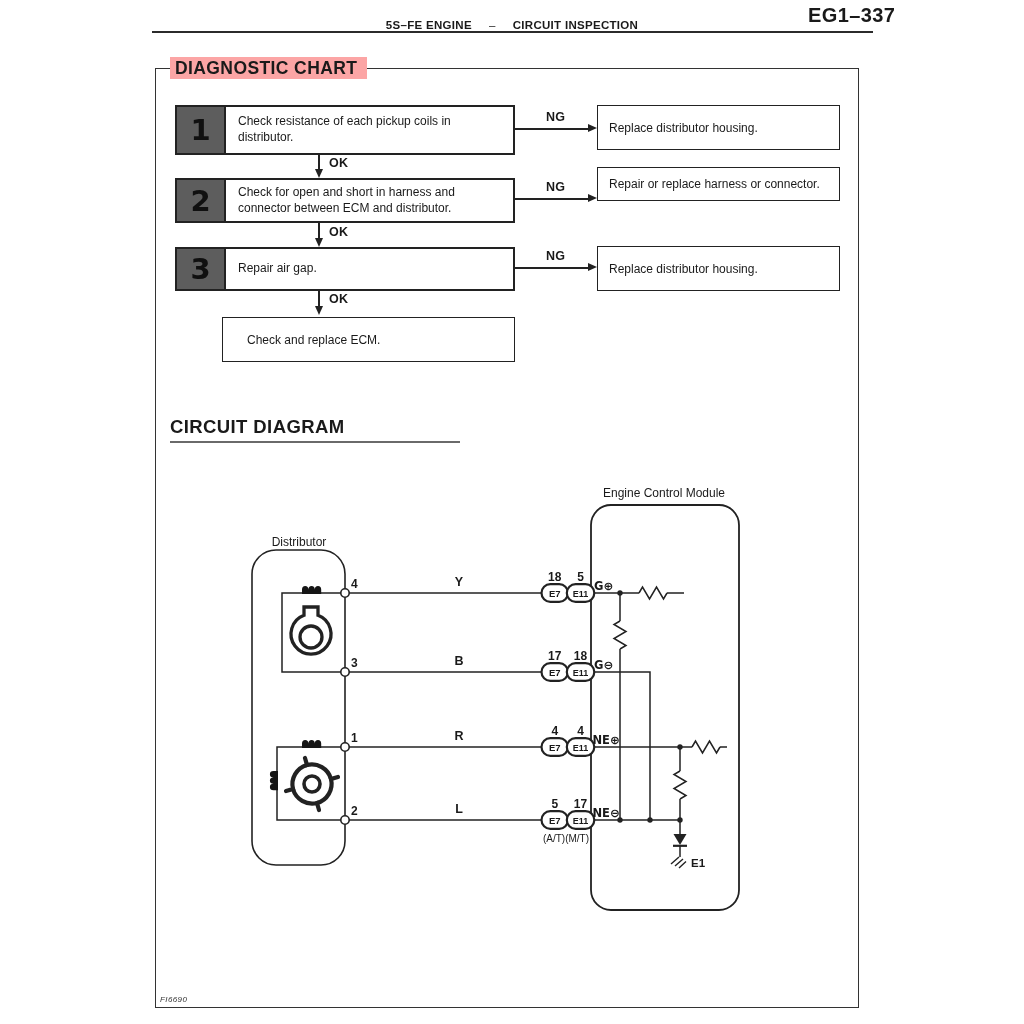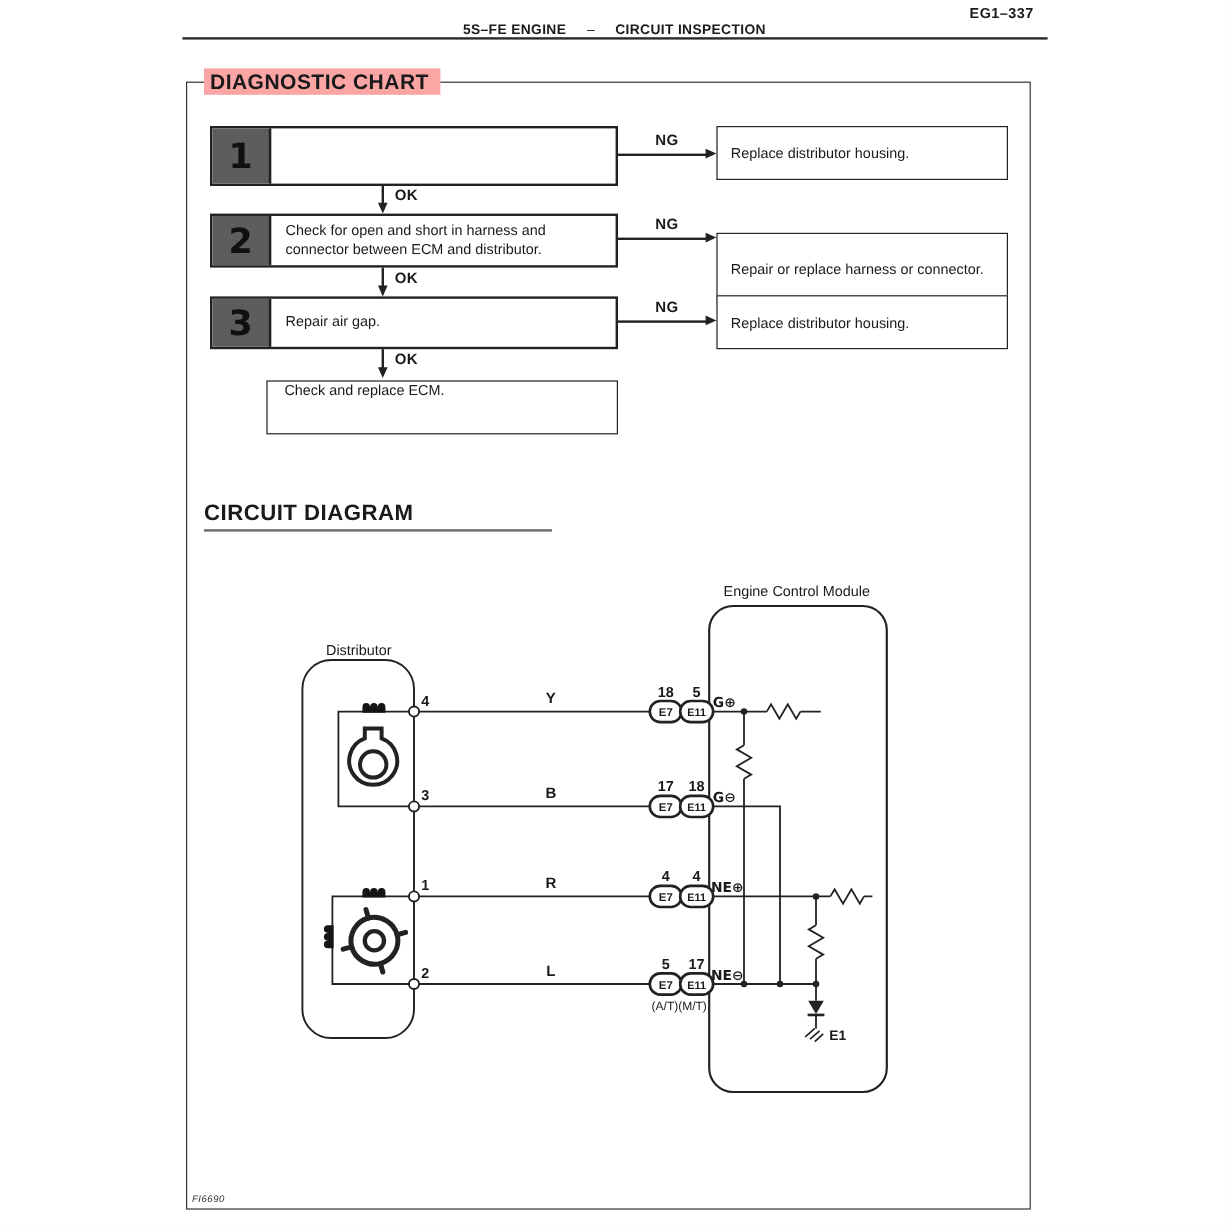--- a/index.html
+++ b/index.html
@@ -3,21 +3,21 @@
 <meta charset="utf-8">
 <style>
   html,body { margin:0; padding:0; background:#f4f4f4; }
   #page {
     position:relative; width:1024px; height:1024px; background:#ffffff;
     font-family:"Liberation Sans", sans-serif; color:#1a1a1a; overflow:hidden;
   }
   .abs { position:absolute; }
 
   
-  .page-code { top:4px; left:808px; font-size:12px; font-weight:bold; letter-spacing:.4px; }
+  .page-code { top:4px; left:808px; font-size:20px; font-weight:bold; letter-spacing:.4px; }
   .running-head { top:19px; left:0; width:1024px; text-align:center; font-size:11.5px; }
   .running-head .bold { font-weight:bold; letter-spacing:.3px; }
   .running-head .sep { margin:0 14px; }
   .head-rule { top:31px; left:152px; width:721px; height:2.4px; background:#2b2b2b; }
 
   
   .main-frame { left:155px; top:68px; width:704px; height:940px; border:1.6px solid #333; box-sizing:border-box; }
   .section-title {
     background:#fca5a5; font-weight:bold; font-size:17.5px; letter-spacing:.4px;
     padding:0 10px 0 5px; line-height:22px;
@@ -39,21 +39,21 @@
   .step-text {
     flex:1; display:flex; align-items:center; padding:2px 22px 2px 12px;
     font-size:12px; line-height:1.3;
   }
   .action-box {
     left:597px; width:243px; border:1.6px solid #222; box-sizing:border-box; background:#fff;
     display:flex; align-items:center; padding-left:11px; font-size:12px;
   }
   .final-box {
     left:222px; width:293px; border:1.6px solid #222; box-sizing:border-box; background:#fff;
-    display:flex; padding-left:14px; font-size:12px;
+    display:flex; align-items:center; padding-left:24px; font-size:12px;
   }
   .h-line { height:1.6px; background:#222; }
   .v-line { width:1.6px; background:#222; }
   .arrow-right { width:0; height:0; border-left:9px solid #222; border-top:4.5px solid transparent; border-bottom:4.5px solid transparent; }
   .arrow-down { width:0; height:0; border-top:9px solid #222; border-left:4.5px solid transparent; border-right:4.5px solid transparent; }
   .conn-label { font-size:12.5px; font-weight:bold; letter-spacing:.3px; }
 
   .fig-code { left:160px; top:995px; font-size:8px; letter-spacing:.4px; color:#333;font-style:italic; }
 
   svg text { fill:#1a1a1a; stroke:none; }
@@ -69,39 +69,40 @@
     <span class="sep">–</span>
     <span class="bold" style="font-weight:600">CIRCUIT INSPECTION</span>
   </div>
   <div class="abs head-rule"></div>
 
   <div class="abs main-frame"></div>
   <div class="abs section-title diag-title">DIAGNOSTIC CHART</div>
 
   <div class="abs step-box" style="top:105px;height:50px">
     <div class="step-num">1</div>
+    <div class="step-text">Check resistance of each pickup coils in distributor.</div>
   </div>
   <div class="abs h-line" style="left:515px;top:128px;width:76px"></div>
   <div class="abs arrow-right" style="left:588px;top:124px"></div>
   <div class="abs conn-label" style="left:546px;top:110px">NG</div>
   <div class="abs action-box" style="top:105px;height:45px">
     <span>Replace distributor housing.</span>
   </div>
   <div class="abs v-line" style="left:318px;top:155px;height:16px"></div>
   <div class="abs arrow-down" style="left:314.5px;top:169px"></div>
   <div class="abs conn-label" style="left:329px;top:156px">OK</div>
 
   <div class="abs step-box" style="top:178px;height:45px">
     <div class="step-num">2</div>
     <div class="step-text">Check for open and short in harness and connector between ECM and distributor.</div>
   </div>
   <div class="abs h-line" style="left:515px;top:198px;width:76px"></div>
   <div class="abs arrow-right" style="left:588px;top:194px"></div>
   <div class="abs conn-label" style="left:546px;top:180px">NG</div>
-  <div class="abs action-box" style="top:194px;height:60px">
+  <div class="abs action-box" style="top:167px;height:34px">
     <span>Repair or replace harness or connector.</span>
   </div>
   <div class="abs v-line" style="left:318px;top:223px;height:17px"></div>
   <div class="abs arrow-down" style="left:314.5px;top:238px"></div>
   <div class="abs conn-label" style="left:329px;top:225px">OK</div>
 
   <div class="abs step-box" style="top:247px;height:44px">
     <div class="step-num">3</div>
     <div class="step-text">Repair air gap.</div>
   </div>

